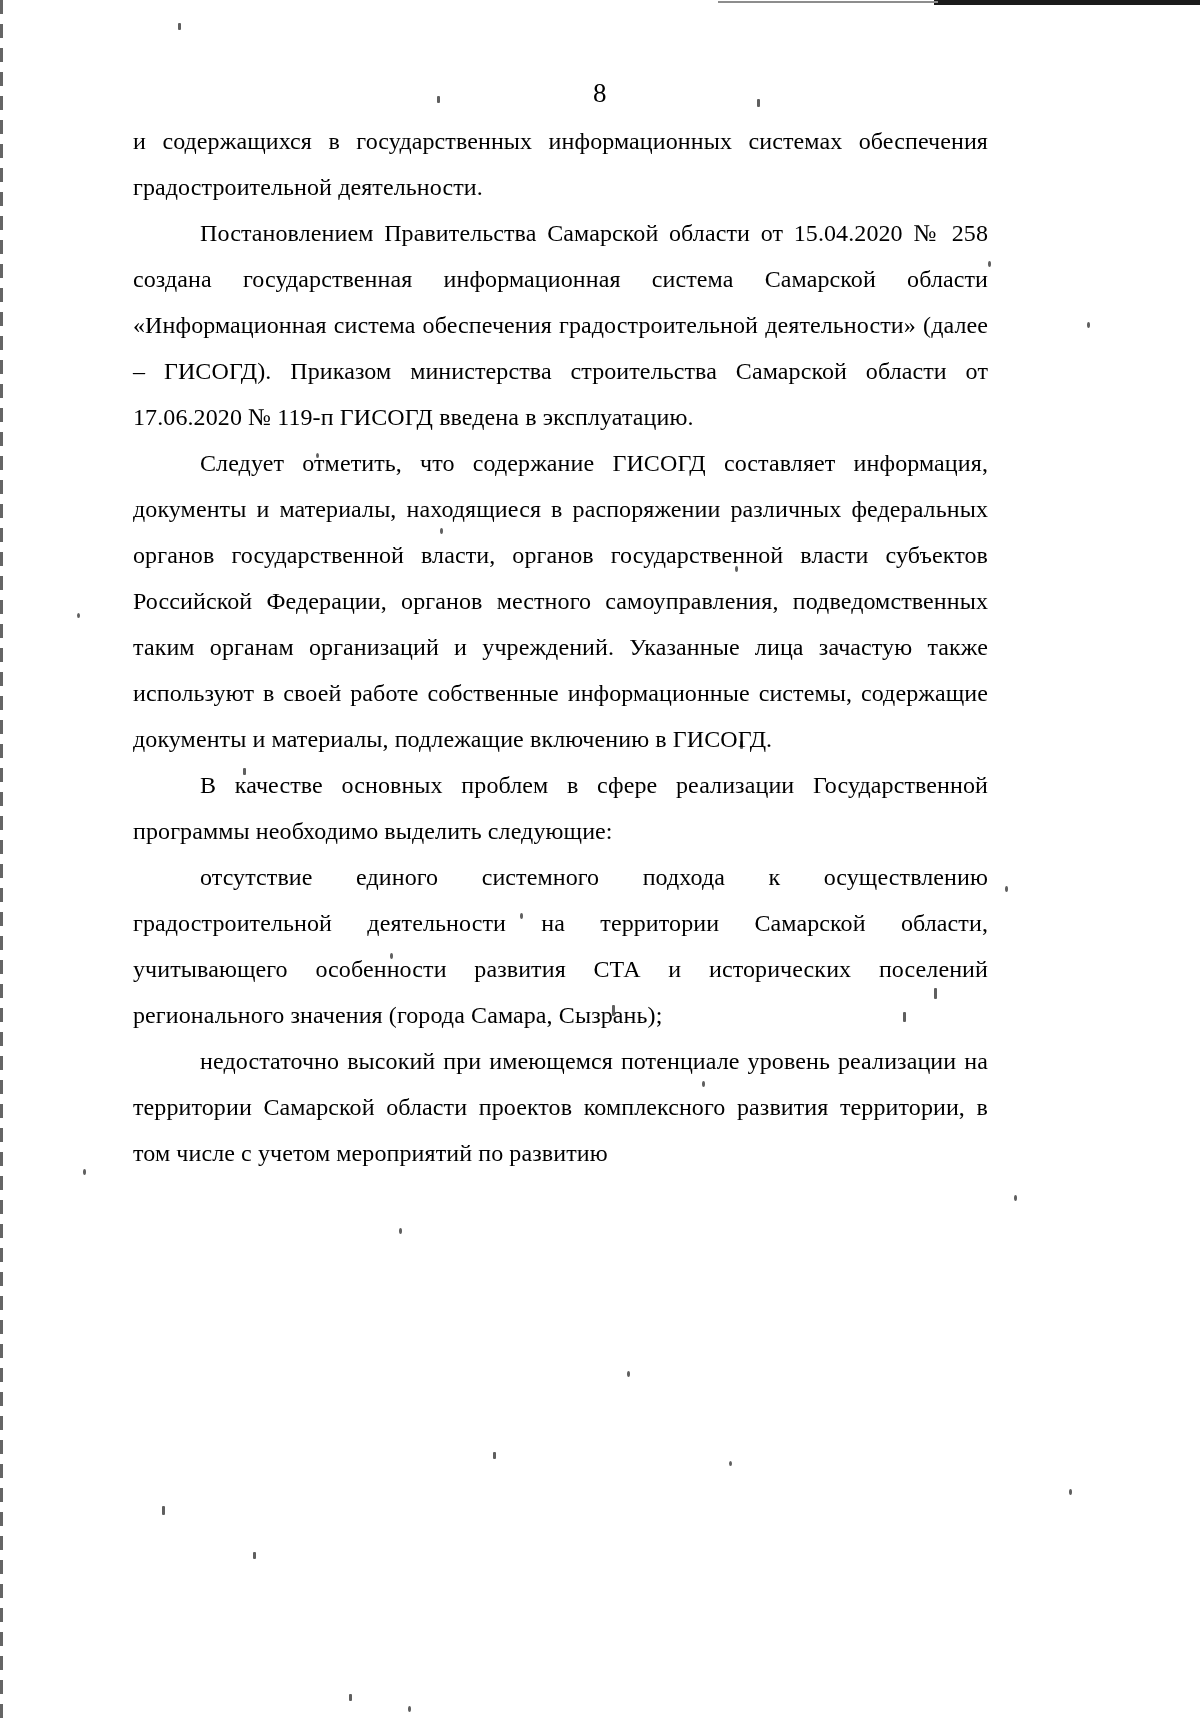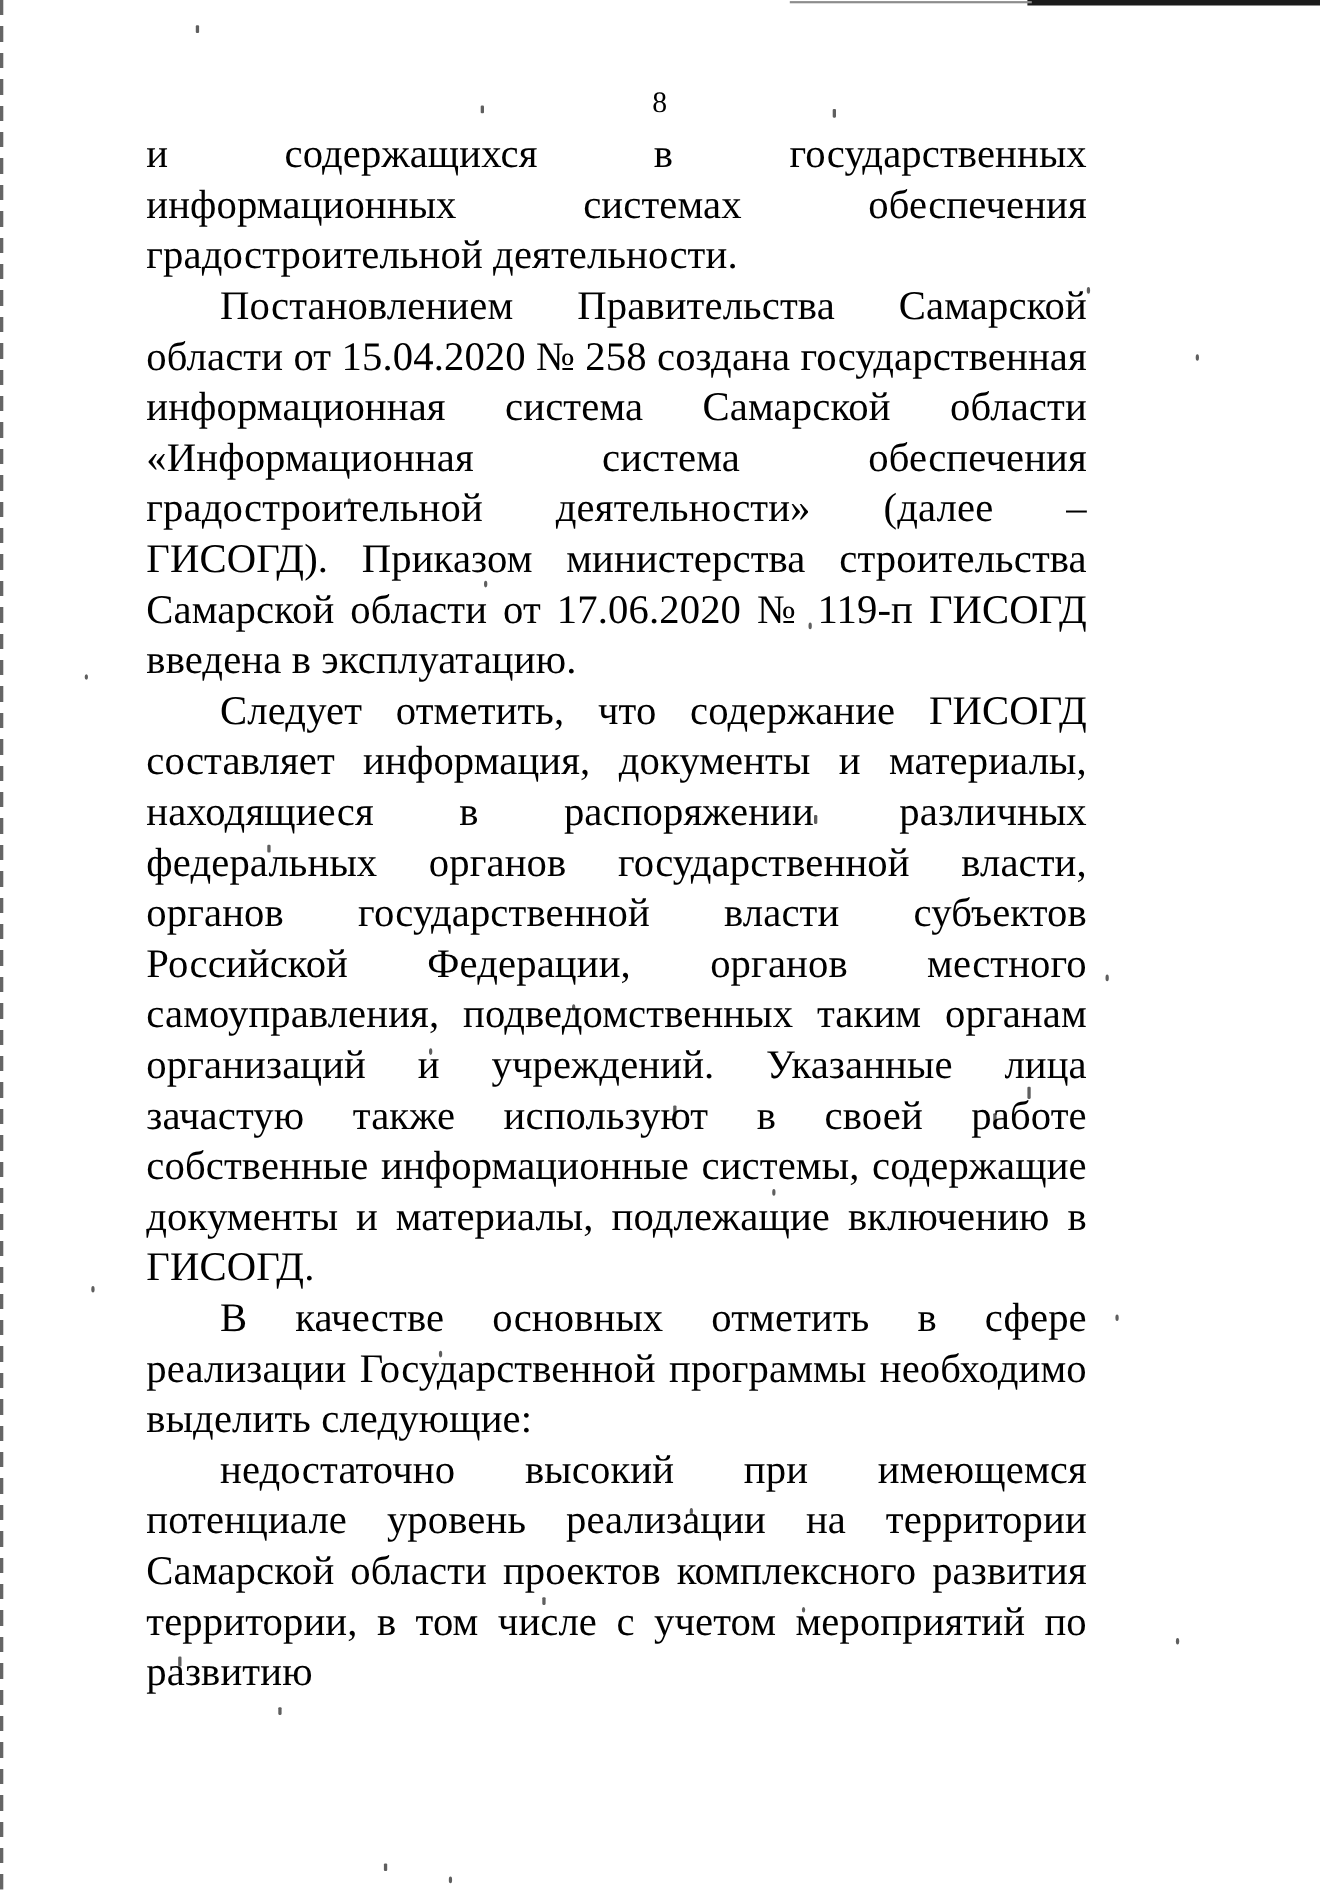--- a/index.html
+++ b/index.html
@@ -64,21 +64,21 @@
     font-size: 27px;
     line-height: 1;
     letter-spacing: 0.5px;
   }
 
   .body-text {
     position: absolute;
     left: 133px;
     top: 118px;
     width: 855px;
-    font-size: 37px;
+    font-size: 24px;
     line-height: 46px;
     text-align: justify;
     text-justify: inter-word;
     letter-spacing: 0.1px;
   }
   .body-text p {
     margin: 0;
     text-indent: 67px;
     text-align: justify;
   }
@@ -128,17 +128,18 @@
   <div class="speck" style="left:162px; top:1506px; width:3px; height:9px; border-radius:1px;"></div>
   <div class="speck" style="left:349px; top:1694px; width:3px; height:7px; border-radius:1px;"></div>
   <div class="speck" style="left:408px; top:1706px; width:3px; height:6px;"></div>
 
   <div class="page-number">8</div>
 
   <div class="body-text">
     <p class="no-indent last-full">и содержащихся в государственных информационных системах обеспечения градостроительной деятельности.</p>
     <p class="last-full">Постановлением Правительства Самарской области от 15.04.2020 № 258 создана государственная информационная система Самарской области «Информационная система обеспечения градостроительной деятельности» (далее – ГИСОГД). Приказом министерства строительства Самарской области от 17.06.2020 № 119-п ГИСОГД введена в эксплуатацию.</p>
     <p class="last-full">Следует отметить, что содержание ГИСОГД составляет информация, документы и материалы, находящиеся в распоряжении различных федеральных органов государственной власти, органов государственной власти субъектов Российской Федерации, органов местного самоуправления, подведомственных таким органам организаций и учреждений. Указанные лица зачастую также используют в своей работе собственные информационные системы, содержащие документы и материалы, подлежащие включению в ГИСОГД.</p>
-    <p class="last-full">В качестве основных отметить в сфере реализации Государственной программы необходимо выделить следующие:</p>
+    <p class="last-full">В качестве основных проблем в сфере реализации Государственной программы необходимо выделить следующие:</p>
+    <p class="last-full">отсутствие единого системного подхода к осуществлению градостроительной деятельности на территории Самарской области, учитывающего особенности развития СТА и исторических поселений регионального значения (города Самара, Сызрань);</p>
     <p>недостаточно высокий при имеющемся потенциале уровень реализации на территории Самарской области проектов комплексного развития территории, в том числе с учетом мероприятий по развитию</p>
   </div>
 
 </div>
 
 </body></html>

